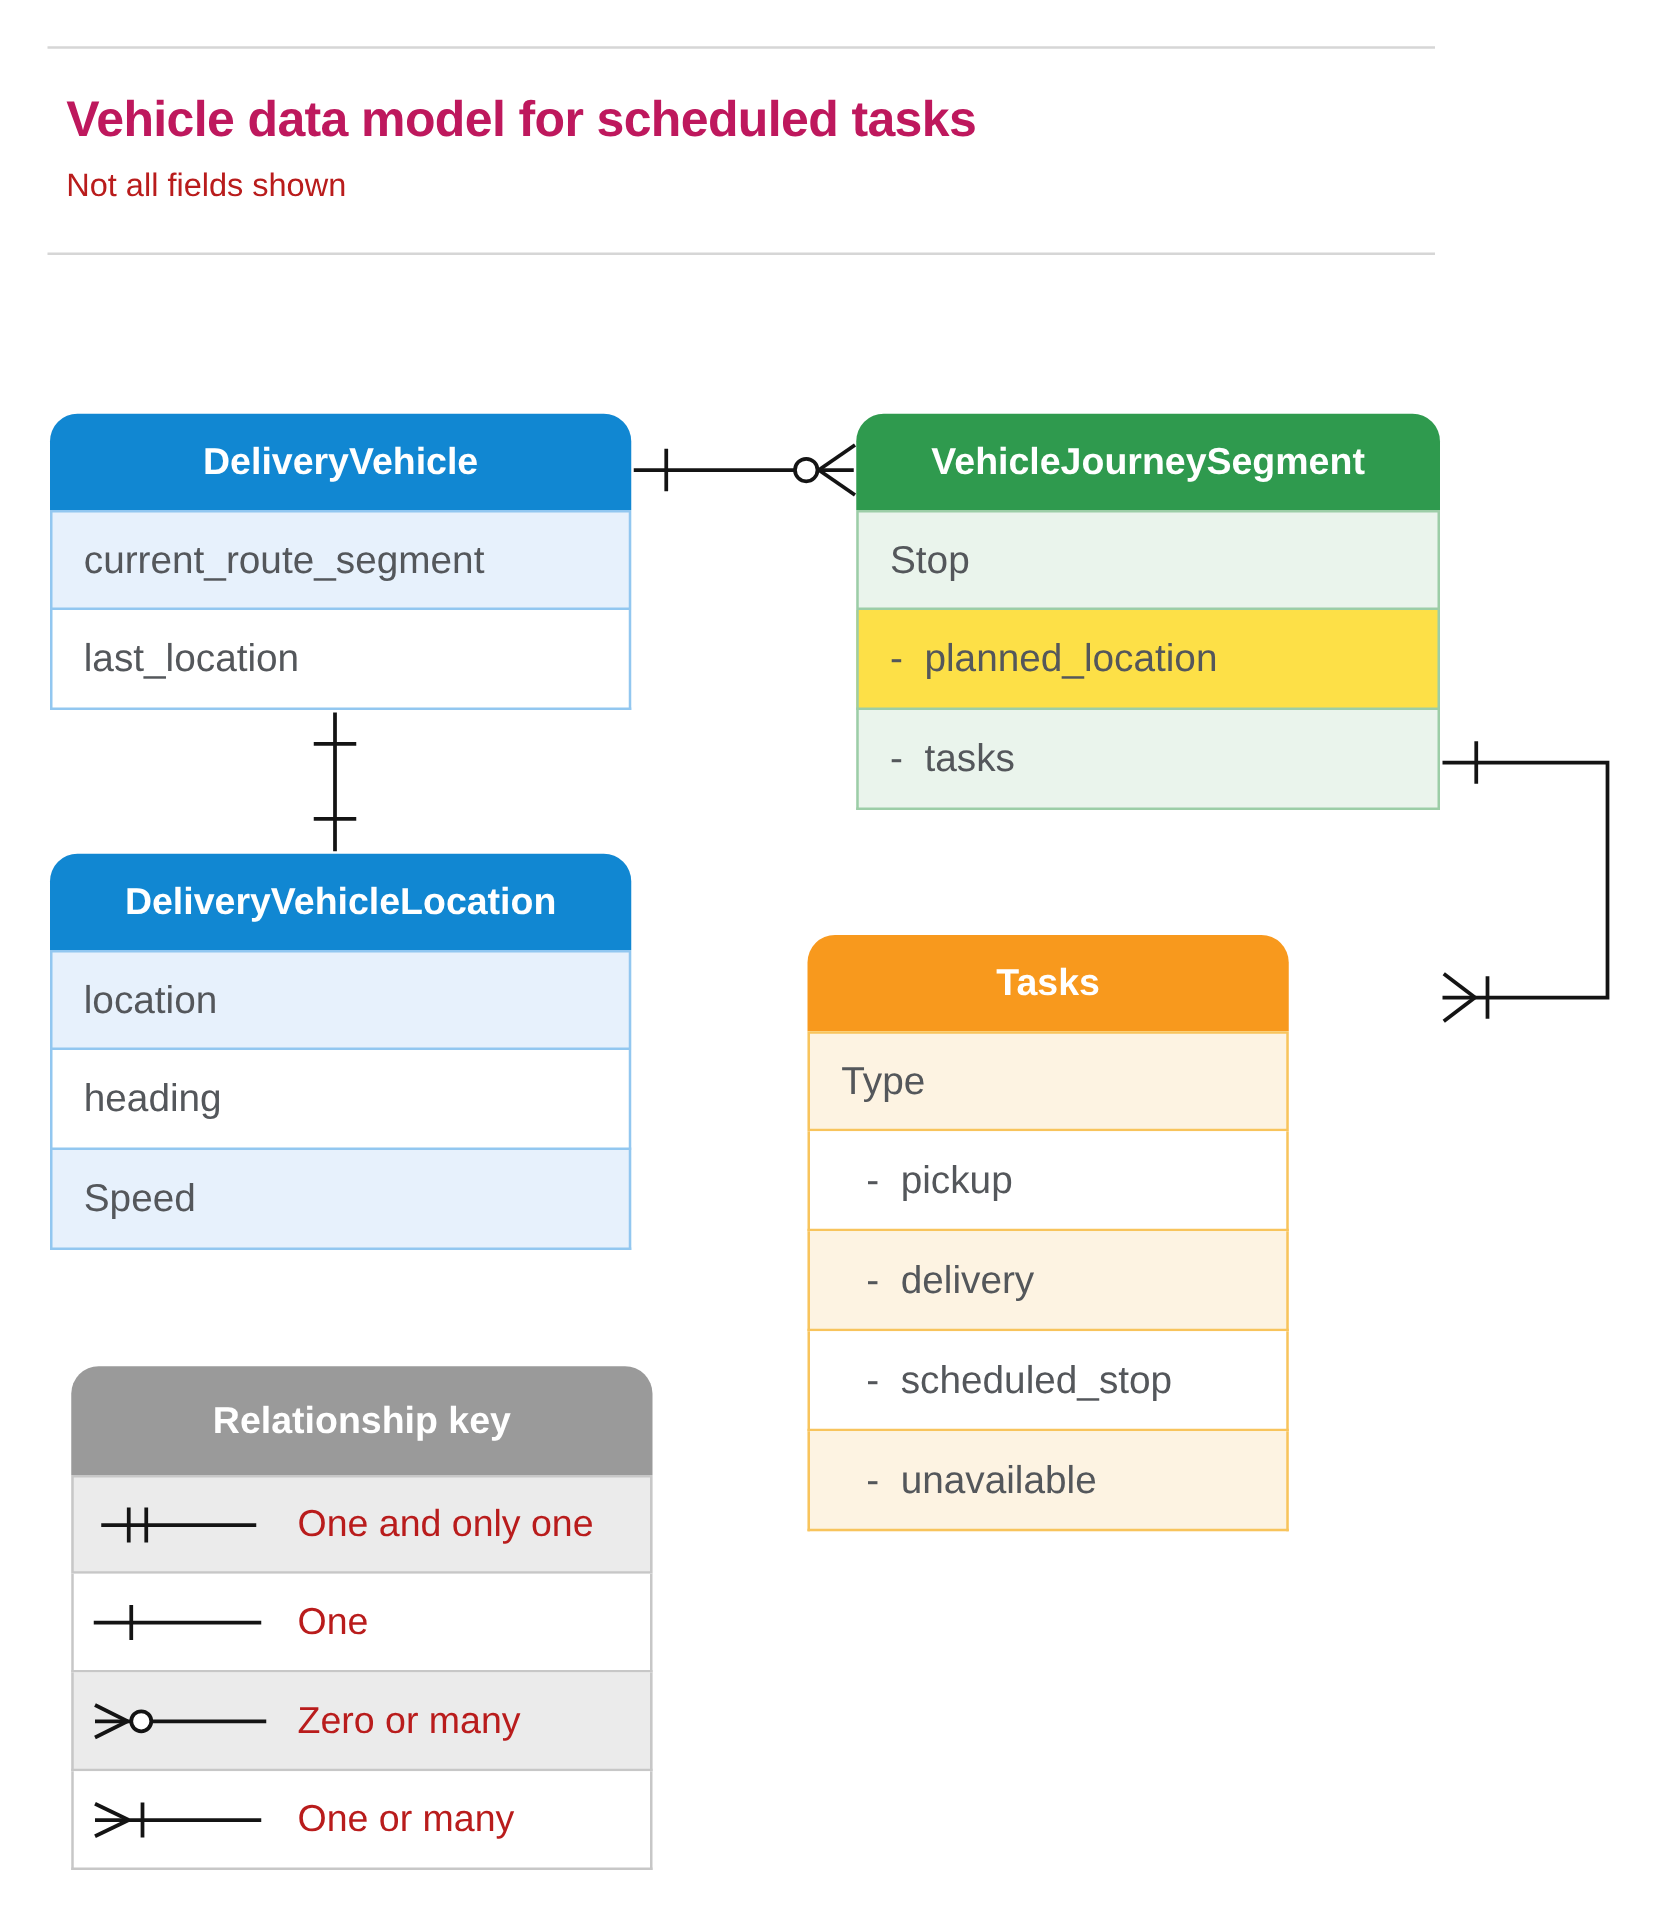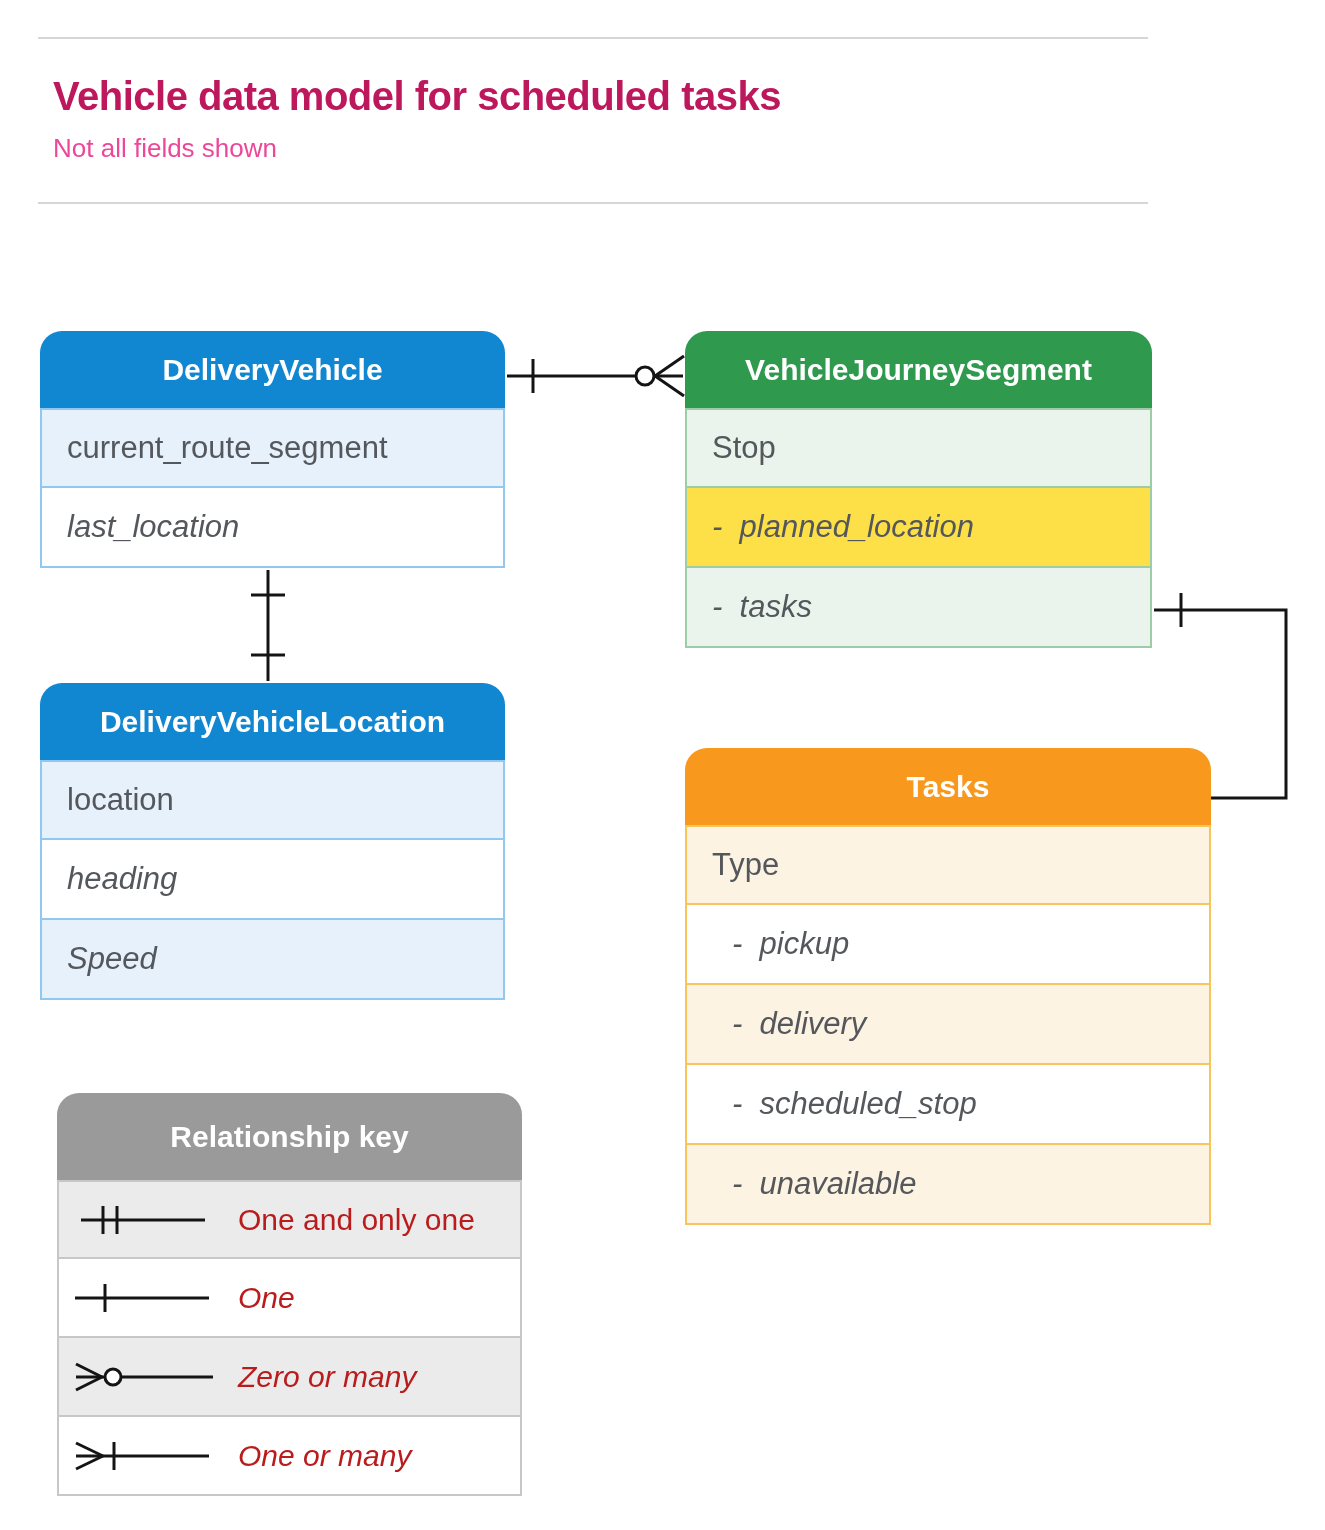--- a/index.html
+++ b/index.html
@@ -9,34 +9,34 @@
   }
   .rule { position: absolute; left: 38px; width: 1110px; height: 2px; background: #d6d6d6; }
   #rule-top { top: 37px; }
   #rule-bottom { top: 202px; }
   #page-title {
     position: absolute; left: 53px; top: 74px; margin: 0;
     font-size: 40px; font-weight: bold; color: #be185d; letter-spacing: -0.5px;
   }
   #page-subtitle {
     position: absolute; left: 53px; top: 133px; margin: 0;
-    font-size: 26px; color: #ec4899;
+    font-size: 26px; color: #b91c1c;
   }
 
   .entity { position: absolute; box-sizing: border-box; background: #fff; }
   .entity header {
     height: 77px; display: flex; align-items: center; justify-content: center;
     border-radius: 22px 22px 0 0; color: #ffffff; font-size: 30px; font-weight: bold;
   }
   .entity .row {
     box-sizing: border-box; height: 80px; display: flex; align-items: center;
     padding-left: 25px; font-size: 31px; color: #54575b; white-space: pre;
     border-style: solid; border-width: 2px;
   }
-  .entity .row + .row { border-top: 0; font-style: italic; }
+  .entity .row + .row { border-top: 0; }
 
   
   .theme-blue header { background: #1187d2; }
   .theme-blue .row { border-color: #92c7f0; background: #ffffff; }
   .theme-blue .row:nth-of-type(odd) { background: #e7f1fc; }
 
   
   .theme-green header { background: #2f9a4e; }
   .theme-green .row { border-color: #9ccda7; background: #fde047; }
   .theme-green .row:nth-of-type(odd) { background: #eaf4ec; }
@@ -50,21 +50,21 @@
   
   .theme-gray header { background: #9a9a9a; height: 87px; }
   .theme-gray .row { border-color: #c7c7c7; background: #ffffff; height: 79px; padding-left: 14px; }
   .theme-gray .row:nth-of-type(odd) { background: #ebebeb; }
   .legend-label { color: #b91c1c; font-size: 30px; margin-left: 20px; white-space: pre; }
   .legend-sym { flex: 0 0 auto; }
 
   #entity-delivery-vehicle          { left: 40px;  top: 331px; width: 465px; }
   #entity-vehicle-journey-segment   { left: 685px; top: 331px; width: 467px; }
   #entity-delivery-vehicle-location { left: 40px;  top: 683px; width: 465px; }
-  #entity-tasks                     { left: 685px; top: 748px; width: 526px; }
+  #entity-tasks                     { left: 646px; top: 748px; width: 385px; }
   #legend                           { left: 57px;  top: 1093px; width: 465px; }
 
   #connectors { position: absolute; left: 0; top: 0; pointer-events: none; }
   #connectors line, #connectors path { stroke: #141414; stroke-width: 3; fill: none; }
   #connectors circle { stroke: #141414; stroke-width: 3; fill: #ffffff; }
   .legend-sym line { stroke: #141414; stroke-width: 3; }
   .legend-sym circle { stroke: #141414; stroke-width: 3; fill: #ffffff; }
 </style>
 </head>
 <body>

